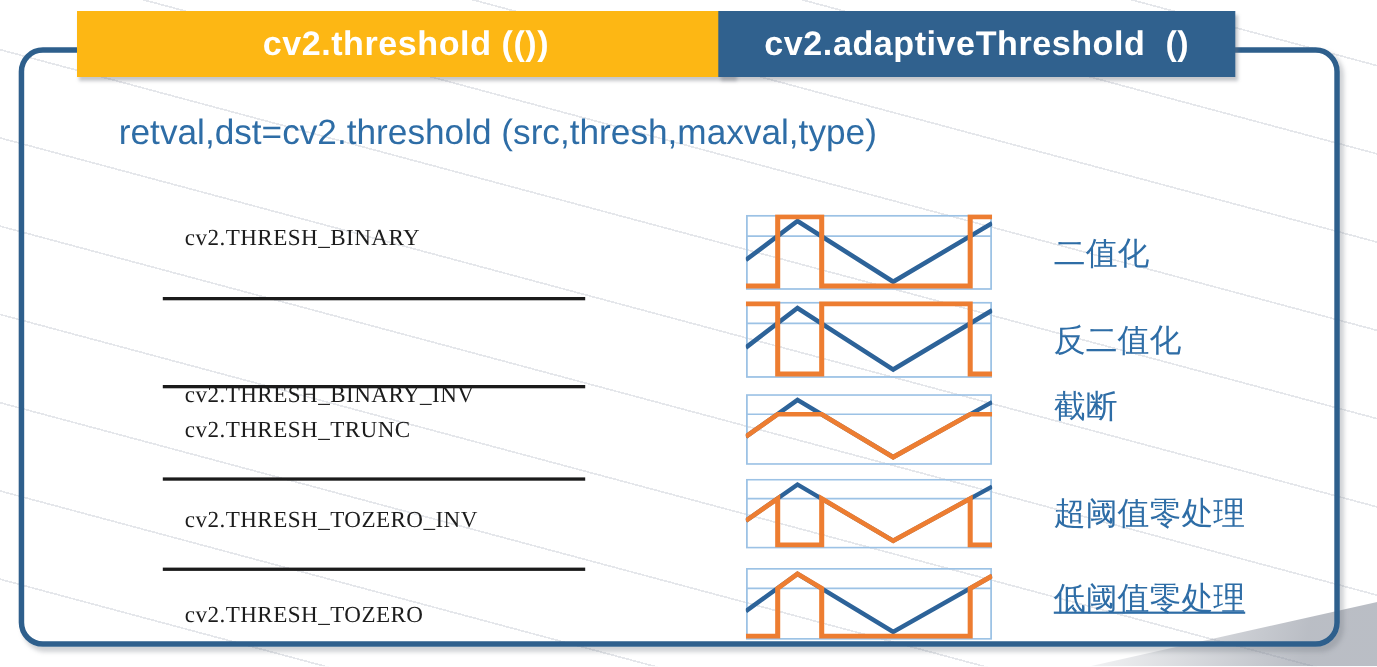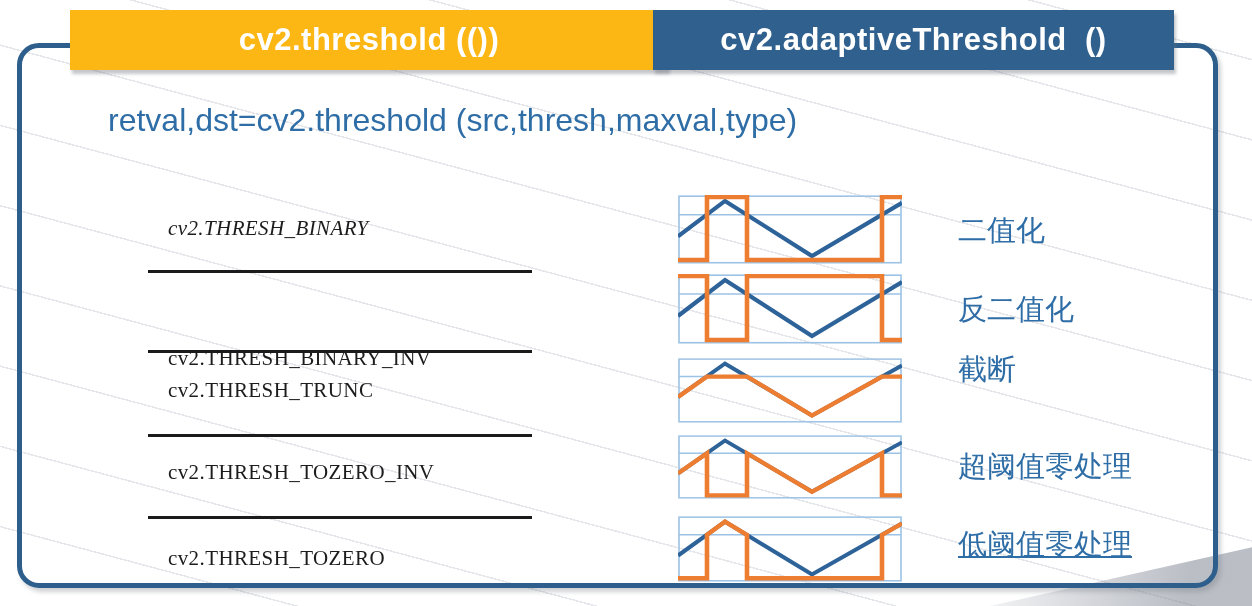--- a/index.html
+++ b/index.html
@@ -32,21 +32,21 @@
     box-shadow:3px 4px 4px rgba(120,125,135,0.35);
   }
   .tab{
     position:absolute;top:10px;height:60px;z-index:3;
     display:flex;align-items:center;justify-content:center;
     color:#ffffff;font-weight:bold;font-size:31px;letter-spacing:0.5px;
     box-shadow:2px 4px 3px rgba(110,115,125,0.40);
     cursor:pointer;white-space:pre;
   }
   .tab-orange{left:50px;width:598px;background:var(--tab-orange);margin-left:20px;}
-  .tab-blue{left:653px;width:521px;background:var(--tab-blue);}
+  .tab-blue{left:653px;width:470px;background:var(--tab-blue);}
   .signature{
     position:absolute;left:108px;top:102px;z-index:2;
     color:var(--text-blue);font-size:32px;white-space:pre;
   }
   .api{
     position:absolute;left:168px;z-index:2;
     font-family:"Liberation Serif",serif;font-size:21px;letter-spacing:0.4px;
     color:var(--api-text);white-space:pre;
   }
   .sep{
@@ -72,21 +72,21 @@
   <div class="tab tab-orange">
     <span>cv2.threshold (())</span>
   </div>
   <div class="tab tab-blue">
     <span>cv2.adaptiveThreshold  ()</span>
   </div>
 
   <div class="signature">retval,dst=cv2.threshold (src,thresh,maxval,type)</div>
 
   <div id="rows-layer">
-      <span class="api" style="top: 216px; font-style: italic;">cv2.THRESH_BINARY</span>
+      <span class="api" style="top: 204px;">cv2.THRESH_BINARY</span>
       <svg viewBox="0 0 224 70" preserveAspectRatio="none" class="diagram" style="top: 195px; height: 69px;">
         <rect x="1" y="1.2" width="222" height="67.5" fill="none" stroke="#9CC2E5" stroke-width="1.6"></rect>
         <line x1="1" x2="223" y1="20" y2="20" stroke="#9CC2E5" stroke-width="1.6"></line>
         <polyline points="0,42 47,6 134,62 224,8" fill="none" stroke="#2D6399" stroke-width="4.2"></polyline>
         <polyline points="0,66 29,66 29,2 69,2 69,66 204,66 204,2 224,2" fill="none" stroke="#ED7D31" stroke-width="4.6"></polyline>
       </svg>
       <span class="cn" style="top: 211px;">二值化</span>
       <span class="api" style="top: 298px; margin-top: 48px;">cv2.THRESH_BINARY_INV</span>
       <svg viewBox="0 0 224 70" preserveAspectRatio="none" class="diagram" style="top: 274px; height: 70px;">
         <rect x="1" y="1.2" width="222" height="67.5" fill="none" stroke="#9CC2E5" stroke-width="1.6"></rect>

